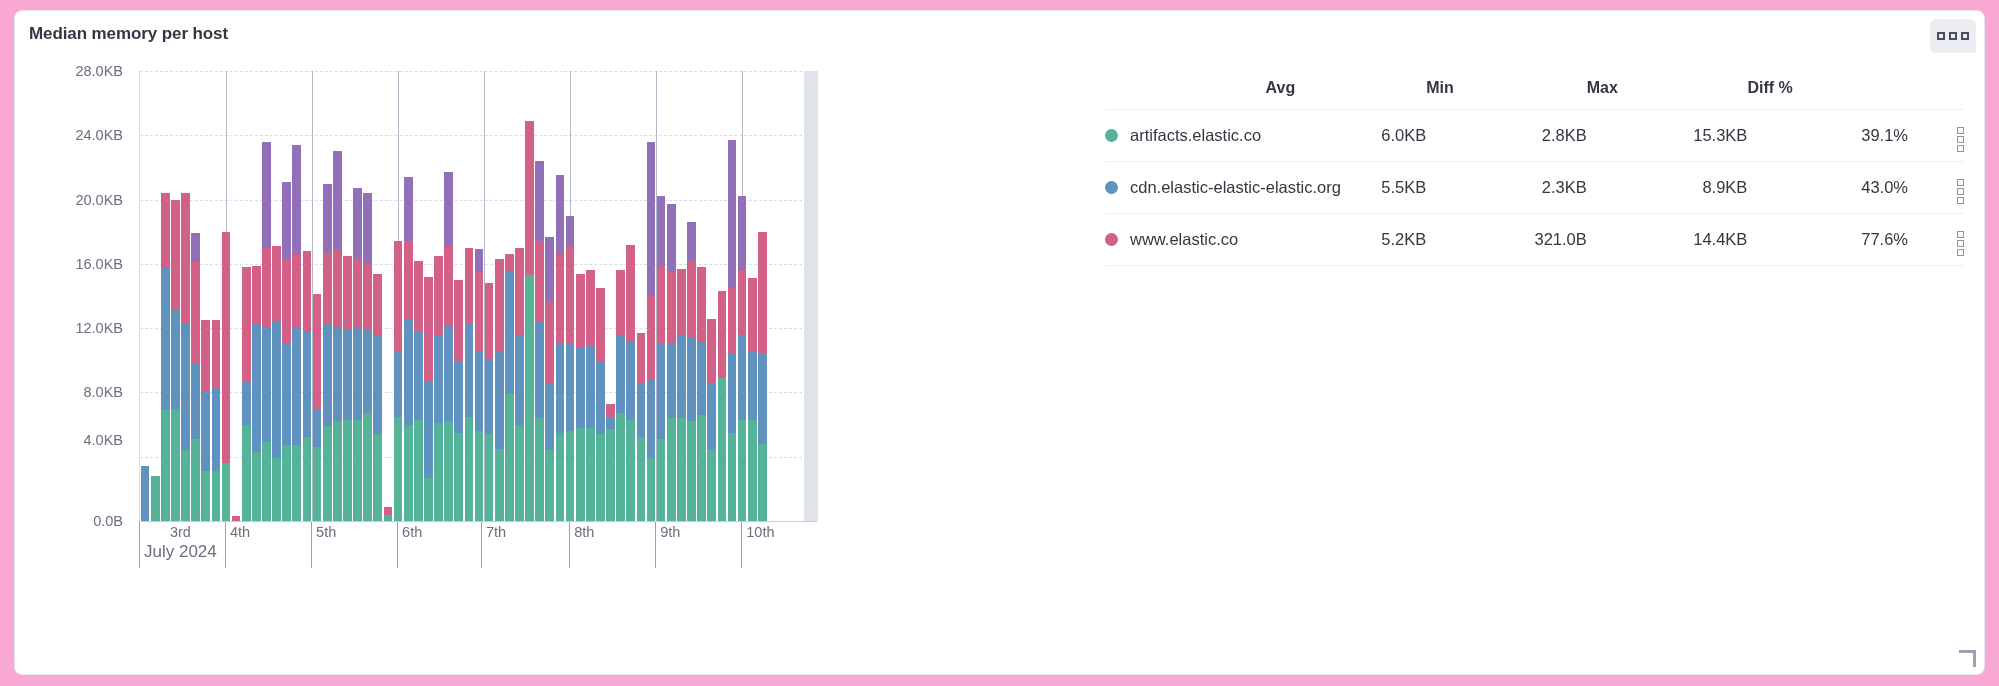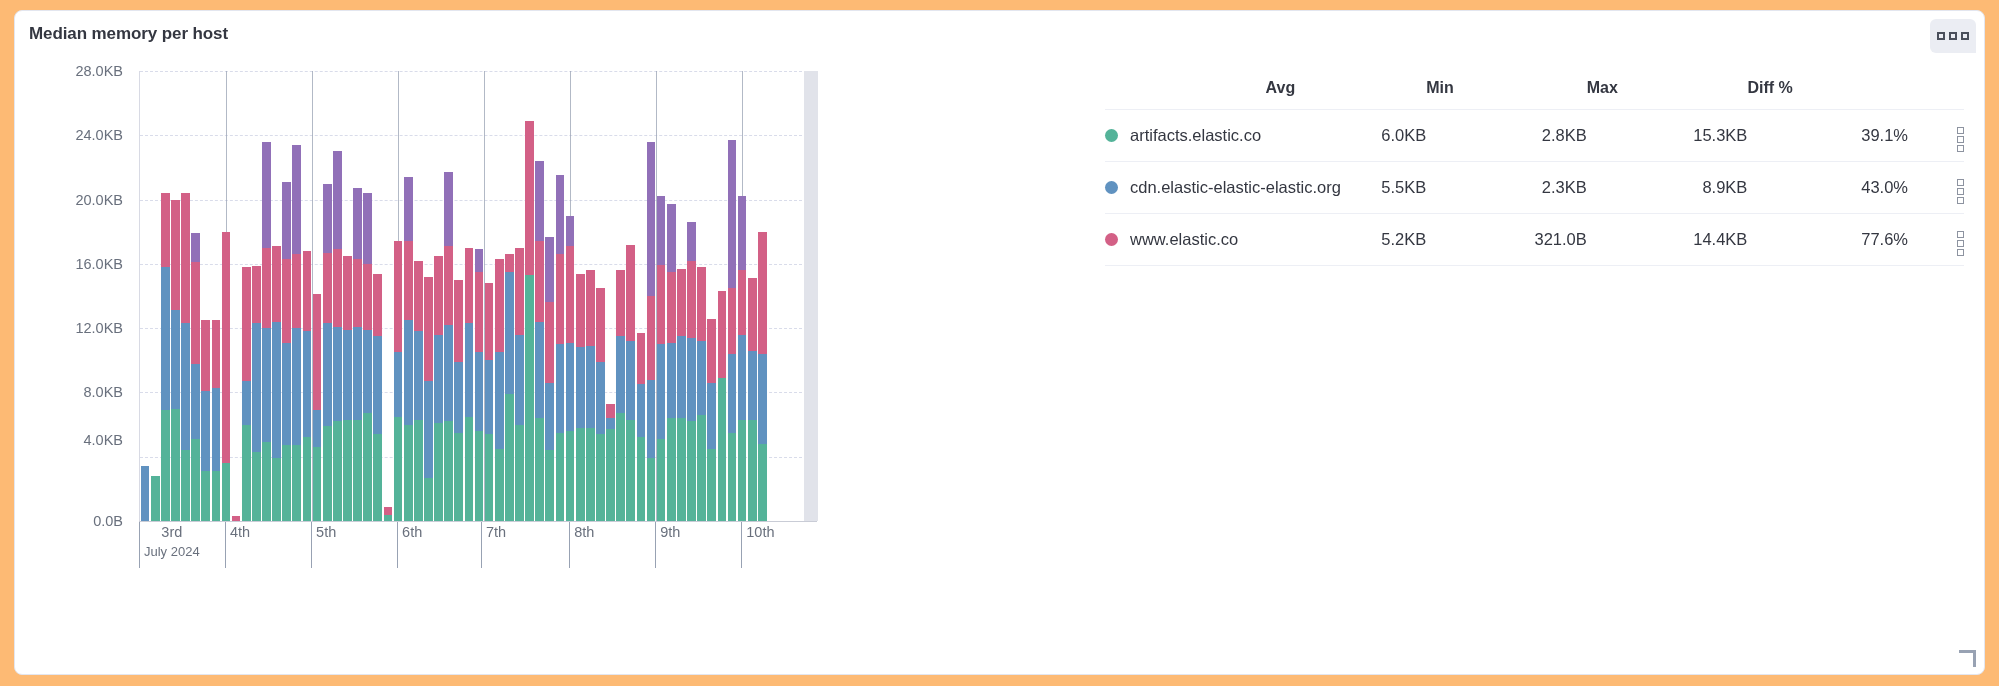--- a/index.html
+++ b/index.html
@@ -5,21 +5,21 @@
   html, body {
     margin: 0;
     padding: 0;
     background: #F7F8FC;
     font-family: "Liberation Sans", sans-serif;
   }
   #root {
     width: 1999px;
     height: 686px;
     position: relative;
-    background: #fdba74;
+    background: #f9a8d4;
     box-sizing: border-box;
     padding: 10px 14px 11px 14px;
   }
   .panel {
     position: relative;
     width: 100%;
     height: 100%;
     background: #FFFFFF;
     border: 1px solid #E3E6EF;
     border-radius: 8px;
@@ -153,21 +153,21 @@
     padding-left: 4px;
     box-sizing: border-box;
   }
   .xtick .d {
     font-size: 14.5px;
     color: #69707D;
     line-height: 20px;
     white-space: nowrap;
   }
   .xtick .m {
-    font-size: 13px;
+    font-size: 17px;
     color: #69707D;
     line-height: 20px;
     white-space: nowrap;
   }
 
   
   .legend-wrap {
     flex: 1;
     padding: 22px 12px 0 22px;
     box-sizing: border-box;

